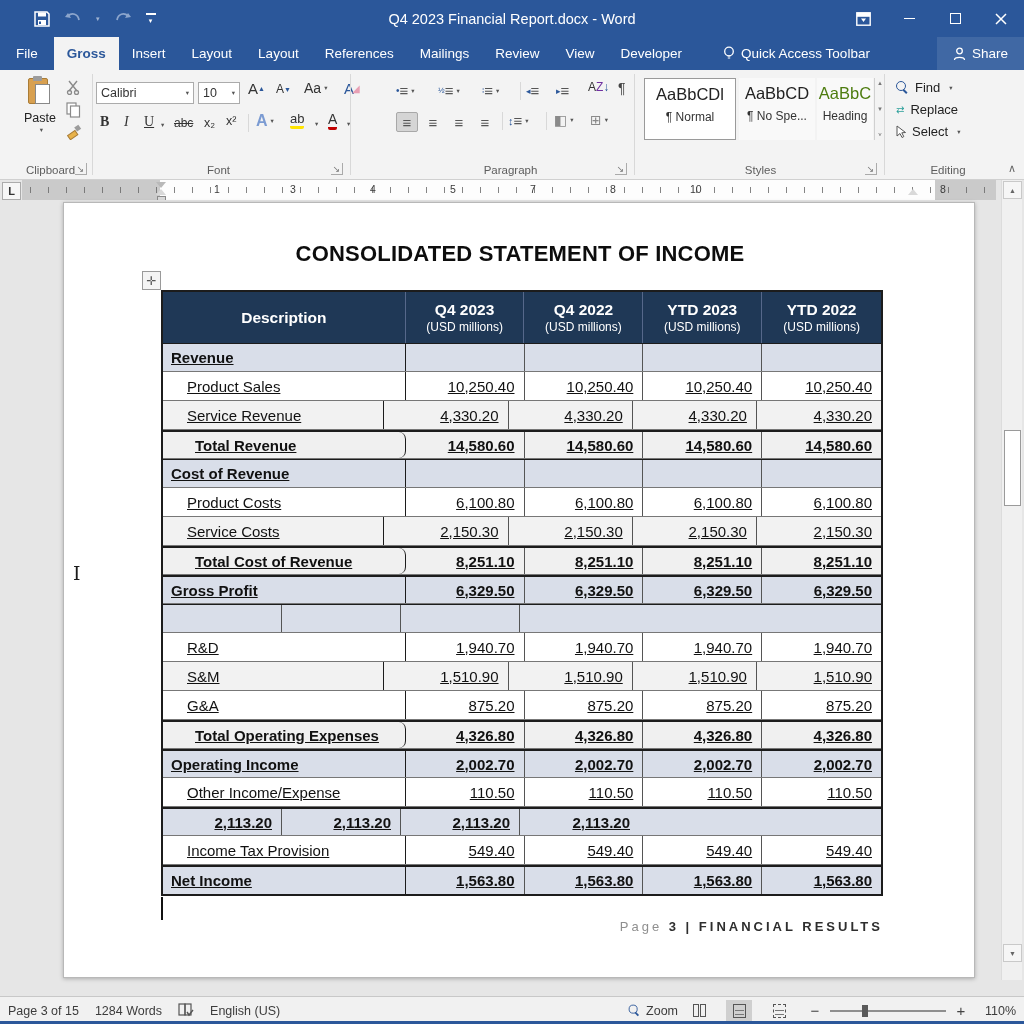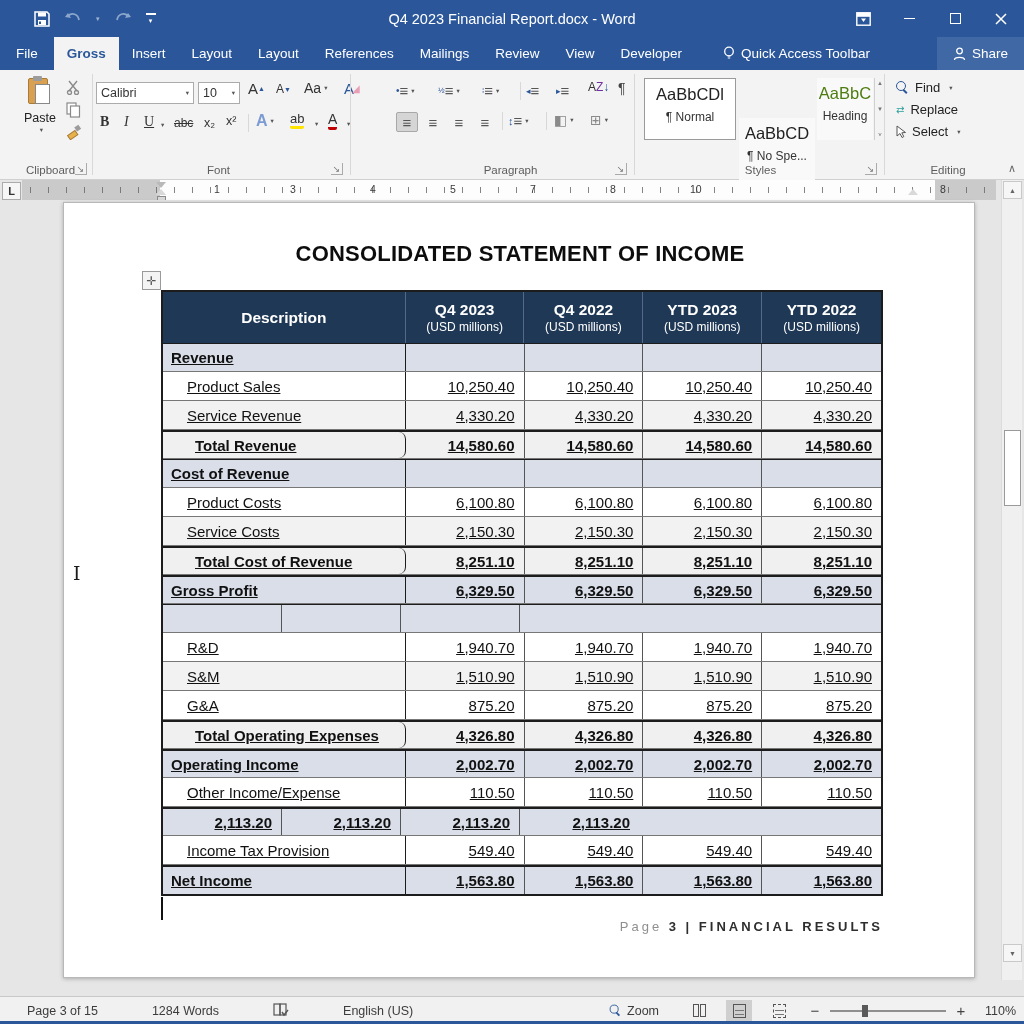--- a/index.html
+++ b/index.html
@@ -85,21 +85,21 @@
   .t-header .hc:last-child { border-right:none; }
   .hc .l1 { font-weight:bold; font-size:15.5px; }
   .hc .l2 { font-size:12px; margin-top:1px; }
   .c0 { width:243px; } .cv { width:119px; }
   .t-row { display:flex; height:29px; border-bottom:1px solid #777; background:#fff;text-decoration:underline; }
   .t-row:last-child { border-bottom:none; }
   .t-row .cell { display:flex; align-items:center; }
   .t-row .lab { padding-left:24px; border-right:1.5px solid #1c1c1c; }
   .t-row .val { justify-content:flex-end; padding-right:9px; border-right:1px solid #555; }
   .t-row .val:last-child { border-right:none; }
-  .t-row.gray { background:#f2f2f2; }
+  .t-row.gray { background:#f2f2f2;gap:16px; }
   .t-row.section { background:#d9dee9; font-weight:bold; border-top:1px solid #1c1c1c; }
   .t-row.section .lab { padding-left:8px; }
   .t-row.total { background:#f0f0f0; font-weight:bold; border-top:2px solid #1c1c1c; }
   .t-row.total .lab { padding-left:32px;border-radius:7px; }
   .t-row.highlight { background:#d9dee9; font-weight:bold; border-top:2px solid #1c1c1c; }
   .t-row.highlight .lab { padding-left:8px; }
 
   .doc-footer { position:absolute; left:97px; top:716px; width:722px; text-align:right;
     font-size:13px; letter-spacing:3px; color:#2e2e2e; }
   .doc-footer .pg { color:#8f8f8f; }
@@ -109,21 +109,21 @@
 
   
   .vscroll { position:absolute; right:2px; top:180px; width:21px; height:800px; background:#f0f0f0; border-left:1px solid #dcdcdc; }
   .vs-btn { position:absolute; left:1px; width:19px; height:18px; background:#f6f6f6; border:1px solid #c9c9c9;
     display:flex; align-items:center; justify-content:center; font-size:7px; color:#666; }
   .vs-thumb { position:absolute; left:2px; width:17px; top:250px; height:76px; background:#fff; border:1px solid #9a9a9a; }
 
   
   .statusbar { position:absolute; left:0; top:996px; width:1024px; height:28px; background:#f1f1f1;
     border-top:1px solid #c8c8c8; display:flex; align-items:center; font-size:12.5px; color:#3c3c3c; }
-  .sb-item { display:flex; align-items:center; gap:5px; padding:0 27px; height:100%; }
+  .sb-item { display:flex; align-items:center; gap:5px; padding:0 8px; height:100%; }
   .sb-right { position:absolute; right:8px; display:flex; align-items:center; height:100%; }
   .viewbtn { width:26px; height:22px; display:flex; align-items:center; justify-content:center; }
   .viewbtn.active { background:#cfcfcf; }
   .vicon { width:13px; height:14px; border:1px solid #555; background:
     repeating-linear-gradient(to bottom, transparent 0 3px, #777 3px 4px); background-size:9px 100%;
     background-repeat:no-repeat; background-position:1px 2px; }
   .vicon.book { border:none; background:none; display:flex; gap:1px; }
   .vicon.book i { width:6px; height:13px; border:1px solid #555; display:block; }
   .zoom-track { width:116px; height:2px; background:#8f8f8f; margin:0 8px; position:relative; }
   .zoom-thumb { position:absolute; left:32px; top:-5px; width:6px; height:12px; background:#5a5a5a; }
@@ -371,21 +371,21 @@
       <div class="rg-label">Paragraph</div>
       <div class="launcher" style="right:8px;">↘</div>
       <div class="rg-sep" style="right:0;"></div>
     </div>
 
     <div class="rgroup" style="left:636px;width:249px;">
       <div class="style-card sel" style="left:8px;width:92px;">
         <div class="style-prev">AaBbCDl</div>
         <div class="style-name">¶ Normal</div>
       </div>
-      <div class="style-card" style="left:103px;width:76px;margin-top:40px;">
+      <div class="style-card" style="left:103px;width:76px;">
         <div class="style-prev">AaBbCD</div>
         <div class="style-name">¶ No Spe...</div>
       </div>
       <div class="style-card" style="left:181px;width:56px;">
         <div class="style-prev accent">AaBbC</div>
         <div class="style-name">Heading</div>
       </div>
       <div style="position:absolute;left:238px;top:8px;width:11px;height:62px;border-left:1px solid #d0d0d0;display:flex;flex-direction:column;justify-content:space-between;align-items:center;padding:2px 0;">
         <span style="font-size:6px;color:#777;">▲</span>
         <span style="font-size:6px;color:#777;">▼</span>

